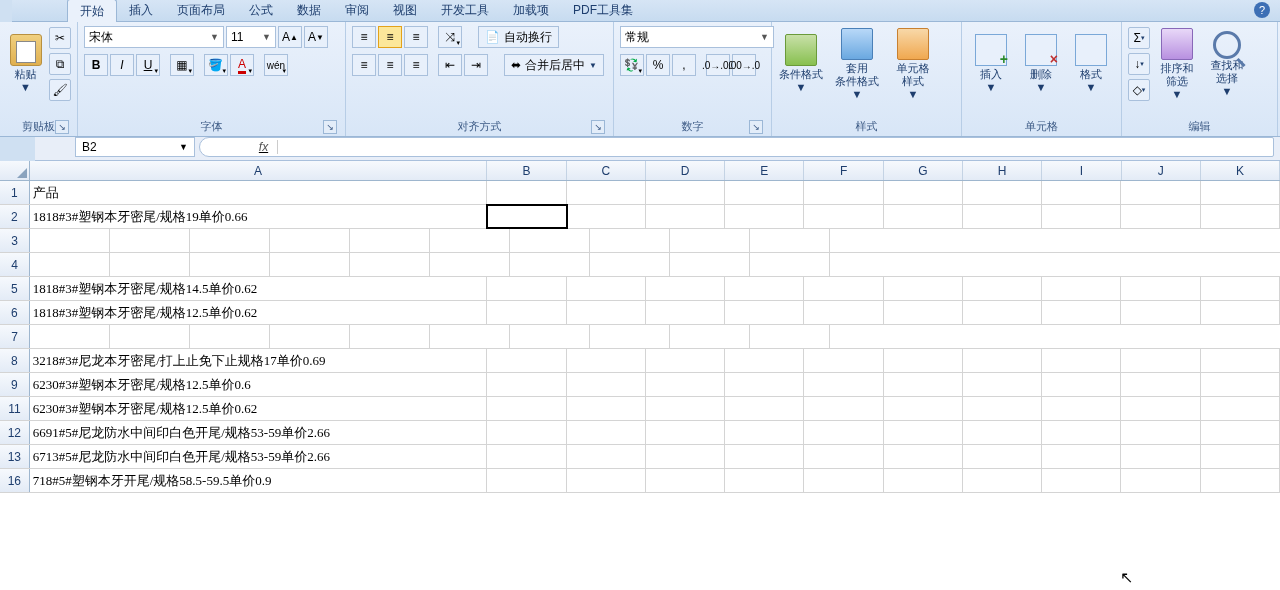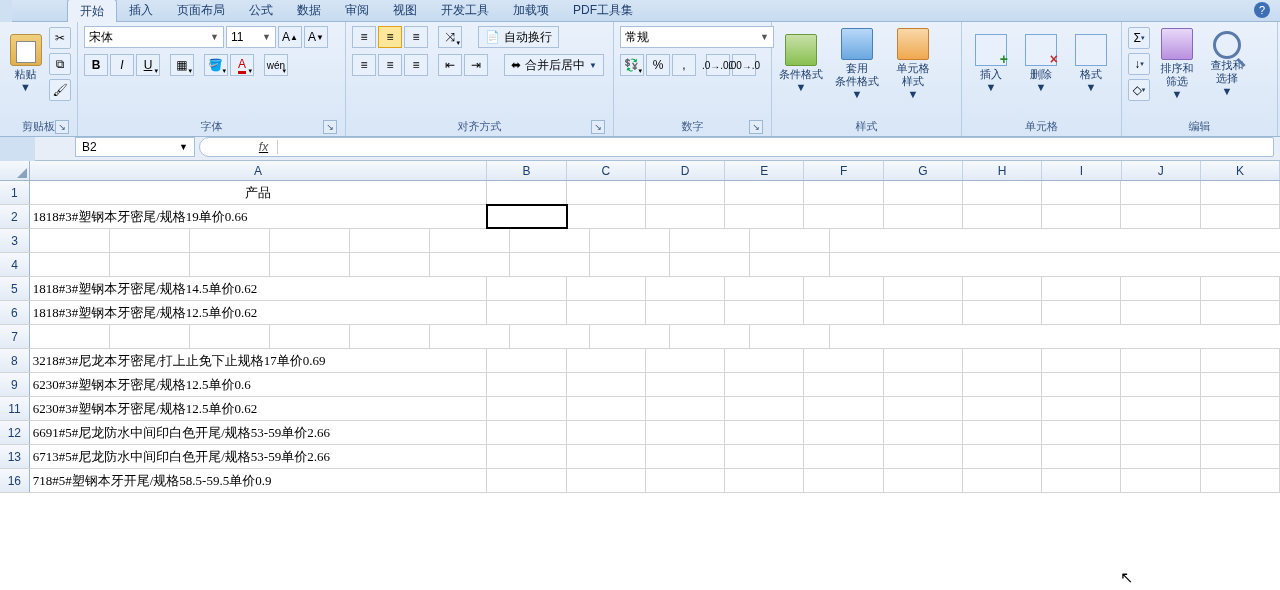--- a/index.html
+++ b/index.html
@@ -288,21 +288,21 @@
       <div class="ch" style="width: 80px;">F</div>
       <div class="ch" style="width: 80px;">G</div>
       <div class="ch" style="width: 80px;">H</div>
       <div class="ch" style="width: 80px;">I</div>
       <div class="ch" style="width: 80px;">J</div>
       <div class="ch" style="width: 80px;">K</div>
     </div>
   <div id="rows">
       <div class="row-g">
         <div class="rh">1</div>
-        <div class="cell cA" style="text-align: center;">产品</div>
+        <div class="cell cA" style="text-align: left;">产品</div>
         <div class="cell cX"></div>
         <div class="cell cX"></div>
         <div class="cell cX"></div>
         <div class="cell cX"></div>
         <div class="cell cX"></div>
         <div class="cell cX"></div>
         <div class="cell cX"></div>
         <div class="cell cX"></div>
         <div class="cell cX"></div>
         <div class="cell cX"></div>

